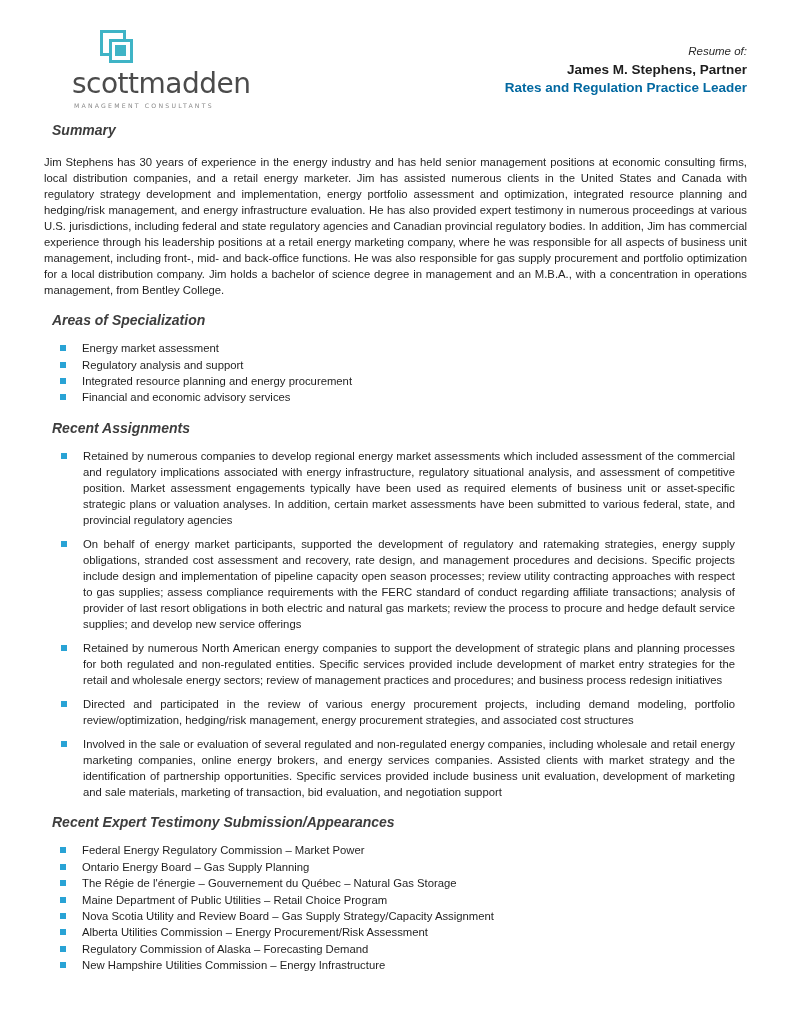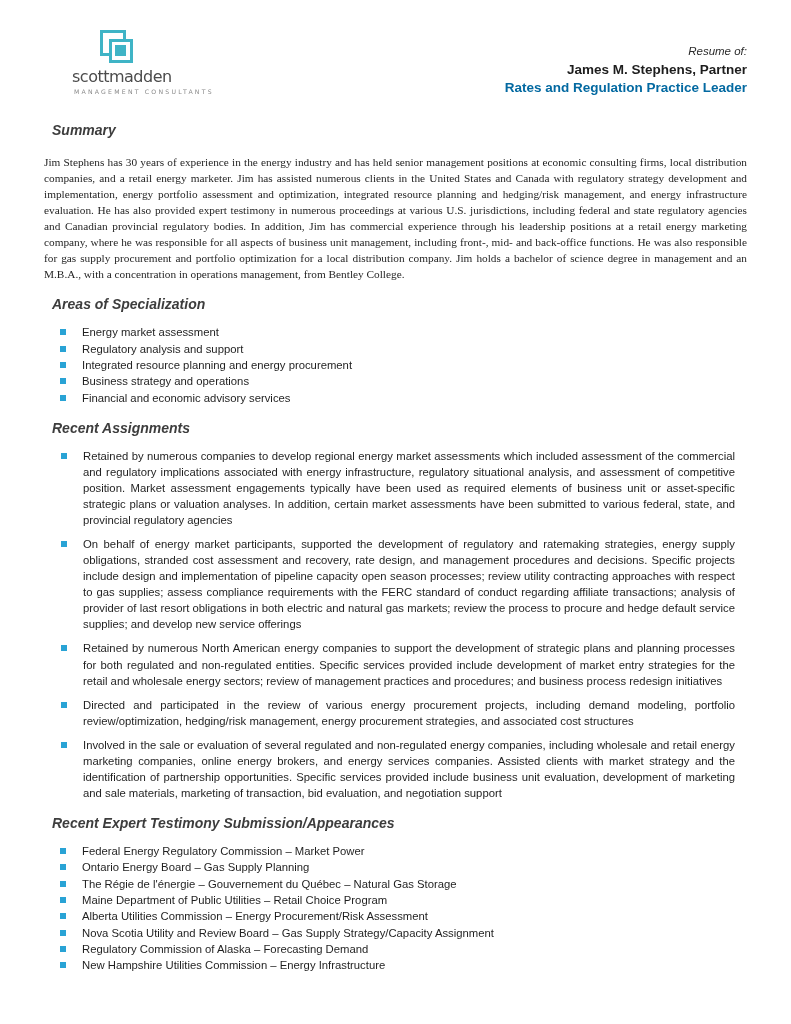--- a/index.html
+++ b/index.html
@@ -57,21 +57,21 @@
     border: 3px solid #3fb4c6;
     box-sizing: border-box;
   }
   .logo-mark .dot {
     position: absolute;
     left: 15px; top: 15px;
     width: 11px; height: 11px;
     background: #3fb4c6;
   }
   .logo-word {
-    font-size: 16px;
+    font-size: 28px;
     letter-spacing: -0.5px;
     color: #4b4b4b;
     margin-top: 3px;
     font-weight: 400;
     font-family: "DejaVu Sans", sans-serif;
   }
   .logo-sub {
     font-size: 6.2px;
     letter-spacing: 2.2px;
     color: #8a8a8a;
@@ -110,21 +110,20 @@
     font-weight: bold;
     color: #3d3d3d;
     margin: 14px 0 7px 8px;
   }
   .body-para {
     font-size: 11.3px;
     line-height: 1.42;
     color: #1f1f1f;
     text-align: justify;
     margin: 16px 0 4px 0;
-    font-family: Liberation Serif, serif;
   }
 
   
   ul.bullets {
     list-style: none;
     margin: 12px;
     padding: 0;
   }
   ul.bullets li {
     position: relative;
@@ -180,38 +179,37 @@
   </div>
 
   <div class="section-title">Summary</div>
   <p class="body-para">Jim Stephens has 30 years of experience in the energy industry and has held senior management positions at economic consulting firms, local distribution companies, and a retail energy marketer. Jim has assisted numerous clients in the United States and Canada with regulatory strategy development and implementation, energy portfolio assessment and optimization, integrated resource planning and hedging/risk management, and energy infrastructure evaluation. He has also provided expert testimony in numerous proceedings at various U.S. jurisdictions, including federal and state regulatory agencies and Canadian provincial regulatory bodies. In addition, Jim has commercial experience through his leadership positions at a retail energy marketing company, where he was responsible for all aspects of business unit management, including front-, mid- and back-office functions. He was also responsible for gas supply procurement and portfolio optimization for a local distribution company. Jim holds a bachelor of science degree in management and an M.B.A., with a concentration in operations management, from Bentley College.</p>
 
   <div class="section-title">Areas of Specialization</div>
   <ul class="bullets tight">
     <li>Energy market assessment</li>
     <li>Regulatory analysis and support</li>
     <li>Integrated resource planning and energy procurement</li>
-    <li>Business strategy and operations</li>
     <li>Financial and economic advisory services</li>
   </ul>
 
   <div class="section-title">Recent Assignments</div>
   <ul class="bullets spaced">
     <li>Retained by numerous companies to develop regional energy market assessments which included assessment of the commercial and regulatory implications associated with energy infrastructure, regulatory situational analysis, and assessment of competitive position. Market assessment engagements typically have been used as required elements of business unit or asset-specific strategic plans or valuation analyses. In addition, certain market assessments have been submitted to various federal, state, and provincial regulatory agencies</li>
     <li>On behalf of energy market participants, supported the development of regulatory and ratemaking strategies, energy supply obligations, stranded cost assessment and recovery, rate design, and management procedures and decisions. Specific projects include design and implementation of pipeline capacity open season processes; review utility contracting approaches with respect to gas supplies; assess compliance requirements with the FERC standard of conduct regarding affiliate transactions; analysis of provider of last resort obligations in both electric and natural gas markets; review the process to procure and hedge default service supplies; and develop new service offerings</li>
     <li>Retained by numerous North American energy companies to support the development of strategic plans and planning processes for both regulated and non-regulated entities. Specific services provided include development of market entry strategies for the retail and wholesale energy sectors; review of management practices and procedures; and business process redesign initiatives</li>
     <li>Directed and participated in the review of various energy procurement projects, including demand modeling, portfolio review/optimization, hedging/risk management, energy procurement strategies, and associated cost structures</li>
     <li>Involved in the sale or evaluation of several regulated and non-regulated energy companies, including wholesale and retail energy marketing companies, online energy brokers, and energy services companies. Assisted clients with market strategy and the identification of partnership opportunities. Specific services provided include business unit evaluation, development of marketing and sale materials, marketing of transaction, bid evaluation, and negotiation support</li>
   </ul>
 
   <div class="section-title">Recent Expert Testimony Submission/Appearances</div>
   <ul class="bullets tight">
     <li>Federal Energy Regulatory Commission – Market Power</li>
     <li>Ontario Energy Board – Gas Supply Planning</li>
     <li>The Régie de l'énergie – Gouvernement du Québec – Natural Gas Storage</li>
     <li>Maine Department of Public Utilities – Retail Choice Program</li>
+    <li>Nova Scotia Utility and Review Board – Gas Supply Strategy/Capacity Assignment</li>
     <li>Alberta Utilities Commission – Energy Procurement/Risk Assessment</li>
-    <li>Nova Scotia Utility and Review Board – Gas Supply Strategy/Capacity Assignment</li>
     <li>Regulatory Commission of Alaska – Forecasting Demand</li>
     <li>New Hampshire Utilities Commission – Energy Infrastructure</li>
   </ul>
 
 </div>
 
 </body></html>

